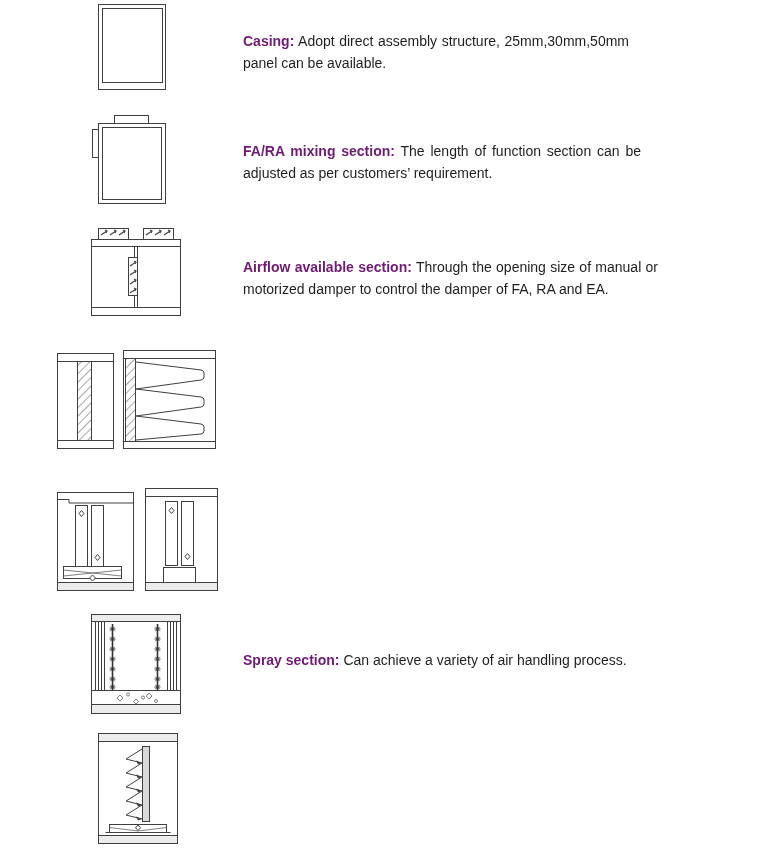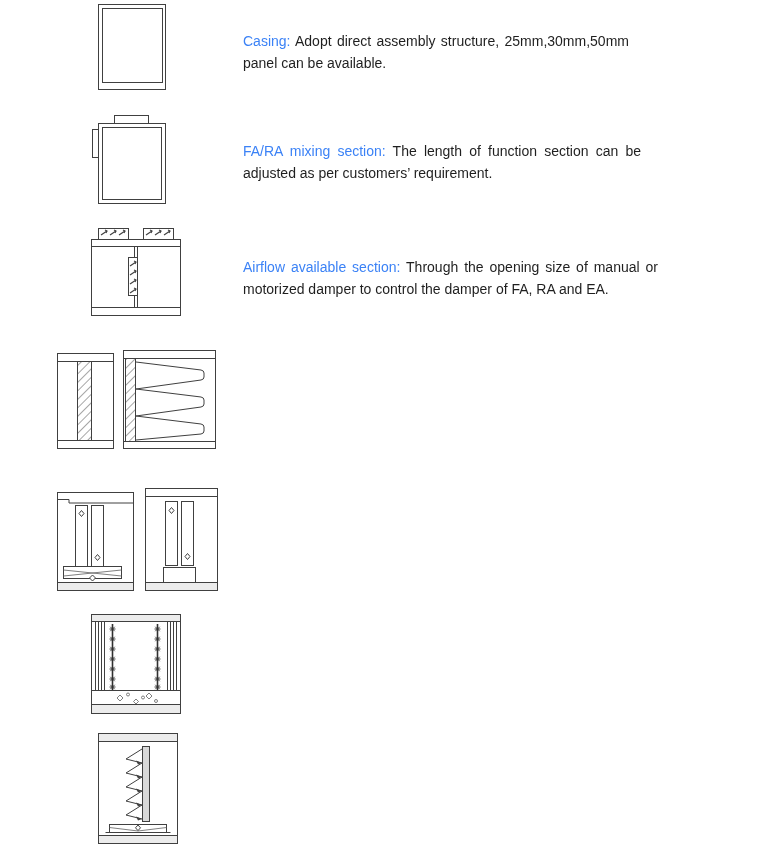--- a/index.html
+++ b/index.html
@@ -14,22 +14,22 @@
   .diagram { position: absolute; }
   .diagram svg { display: block; }
   .desc {
     position: absolute;
     font-size: 14px;
     line-height: 22px;
     color: #1f1f1f;
     text-align: justify;
   }
   .desc .lbl {
-    color: #3b82f6;
-    font-weight: normal;
+    color: #701a75;
+    font-weight: bold;
     margin-top: 41px;
   }
   
   #d1 { left: 97px;  top: 3px;   }
   #d2 { left: 90px;  top: 112px; }
   #d3 { left: 90px;  top: 225px; }
   #d4 { left: 55px;  top: 345px; }
   #d5 { left: 55px;  top: 487px; }
   #d6 { left: 90px;  top: 613px; }
   #d7 { left: 97px;  top: 732px; }
@@ -194,20 +194,24 @@
         <use href="#ast6" x="67.5" y="66"></use>
       <use href="#ast6" x="67.5" y="74"></use>
       <path class="thin" d="M30,82 L33,85 L30,88 L27,85 Z"></path>
       <path class="thin" d="M46,86 L48.5,88.5 L46,91 L43.5,88.5 Z"></path>
       <path class="thin" d="M59,80 L62,83 L59,86 L56,83 Z"></path>
       <circle class="thin" cx="38" cy="81.5" r="1.5"></circle>
       <circle class="thin" cx="53" cy="84.5" r="1.5"></circle>
       <circle class="thin" cx="66" cy="88" r="1.5"></circle>
     </svg>
   </div>
+  <p class="desc" id="t6">
+    <span class="lbl">Spray section:</span>
+    <span>Can achieve a variety of air handling process.</span>
+  </p>
 
   <div class="diagram" id="d7">
     <svg width="82" height="113" viewBox="0 0 82 113">
       <rect class="fw" x="1.5" y="1.5" width="79" height="110"></rect>
       <rect class="fg" x="1.5" y="1.5" width="79" height="8"></rect>
       <rect class="fg" x="1.5" y="103.5" width="79" height="8"></rect>
       <rect class="fd" x="45.5" y="14.5" width="7" height="75"></rect>
       <path class="ln" d="M45,17 L29,27 L45,31 L29,41 L45,45 L29,55 L45,59 L29,69 L45,73 L29,83 L45,87"></path>
       <path d="M45,31 L39,28.5 L41,32.5 Z" fill="#404040"></path>
       <path d="M45,45 L39,42.5 L41,46.5 Z" fill="#404040"></path>

